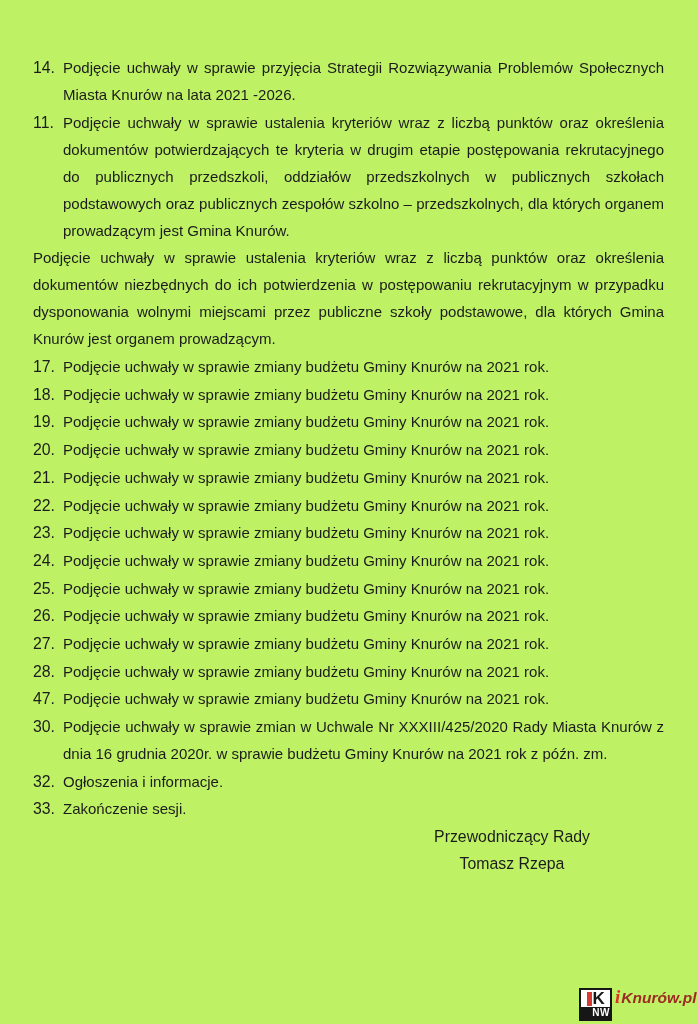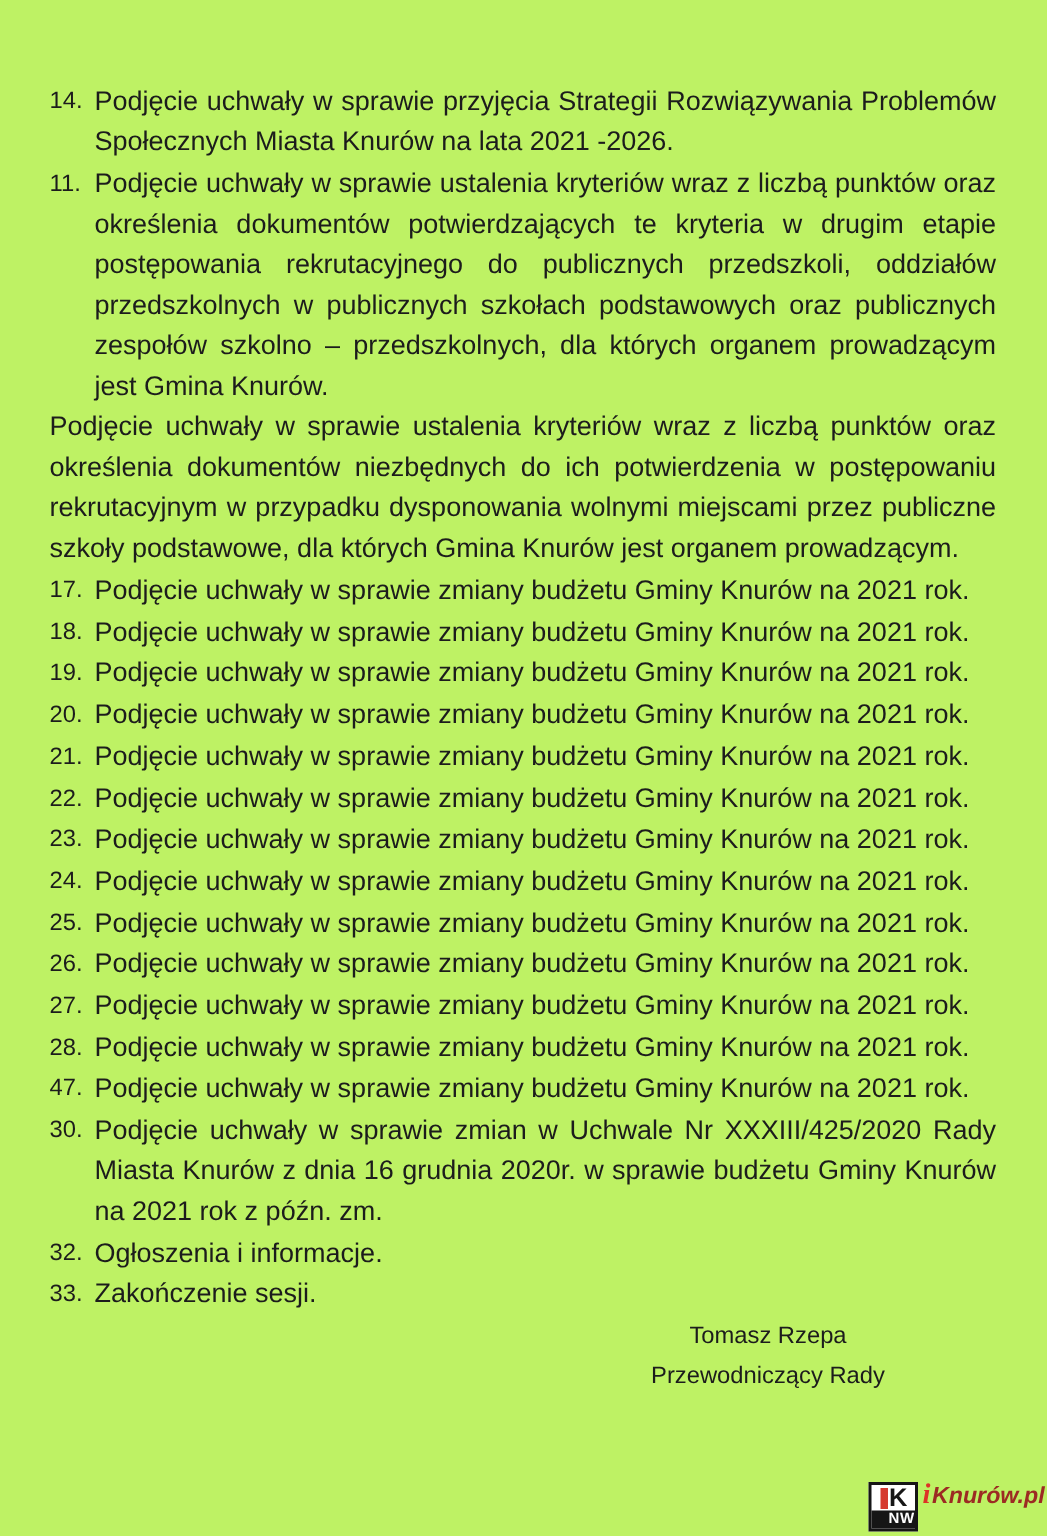--- a/index.html
+++ b/index.html
@@ -32,21 +32,21 @@
   }
   .item-num {
     flex: 0 0 30px;
     width: 30px;
     font-size: 15.85px;
     line-height: 27px;
     color: #1c1c1c;
   }
   .item-text {
     flex: 1;
-    font-size: 18px;
+    font-size: 15px;
     line-height: 27px;
     text-align: justify;
     color: #1c1c1c;
   }
   .signature {
     margin-left: 402px;
     width: 220px;
     text-align: center;
     font-size: 15.85px;
     line-height: 27px;
@@ -211,22 +211,22 @@
         <span class="item-num">32.</span>
         <div class="item-text">Ogłoszenia i informacje.</div>
       </li>
     <li class="agenda-item">
         <span class="item-num">33.</span>
         <div class="item-text">Zakończenie sesji.</div>
       </li>
   </ol>
 
   <div class="signature">
+    <div>Przewodniczący Rady</div>
     <div>Tomasz Rzepa</div>
-    <div>Przewodniczący Rady</div>
   </div>
 
   <div class="footer-logo">
     <div class="logo-box">
       <div class="logo-box-top">
         <span class="logo-red-bar"></span>
         <span class="logo-k">K</span>
       </div>
       <div class="logo-box-bottom">NW</div>
     </div>

